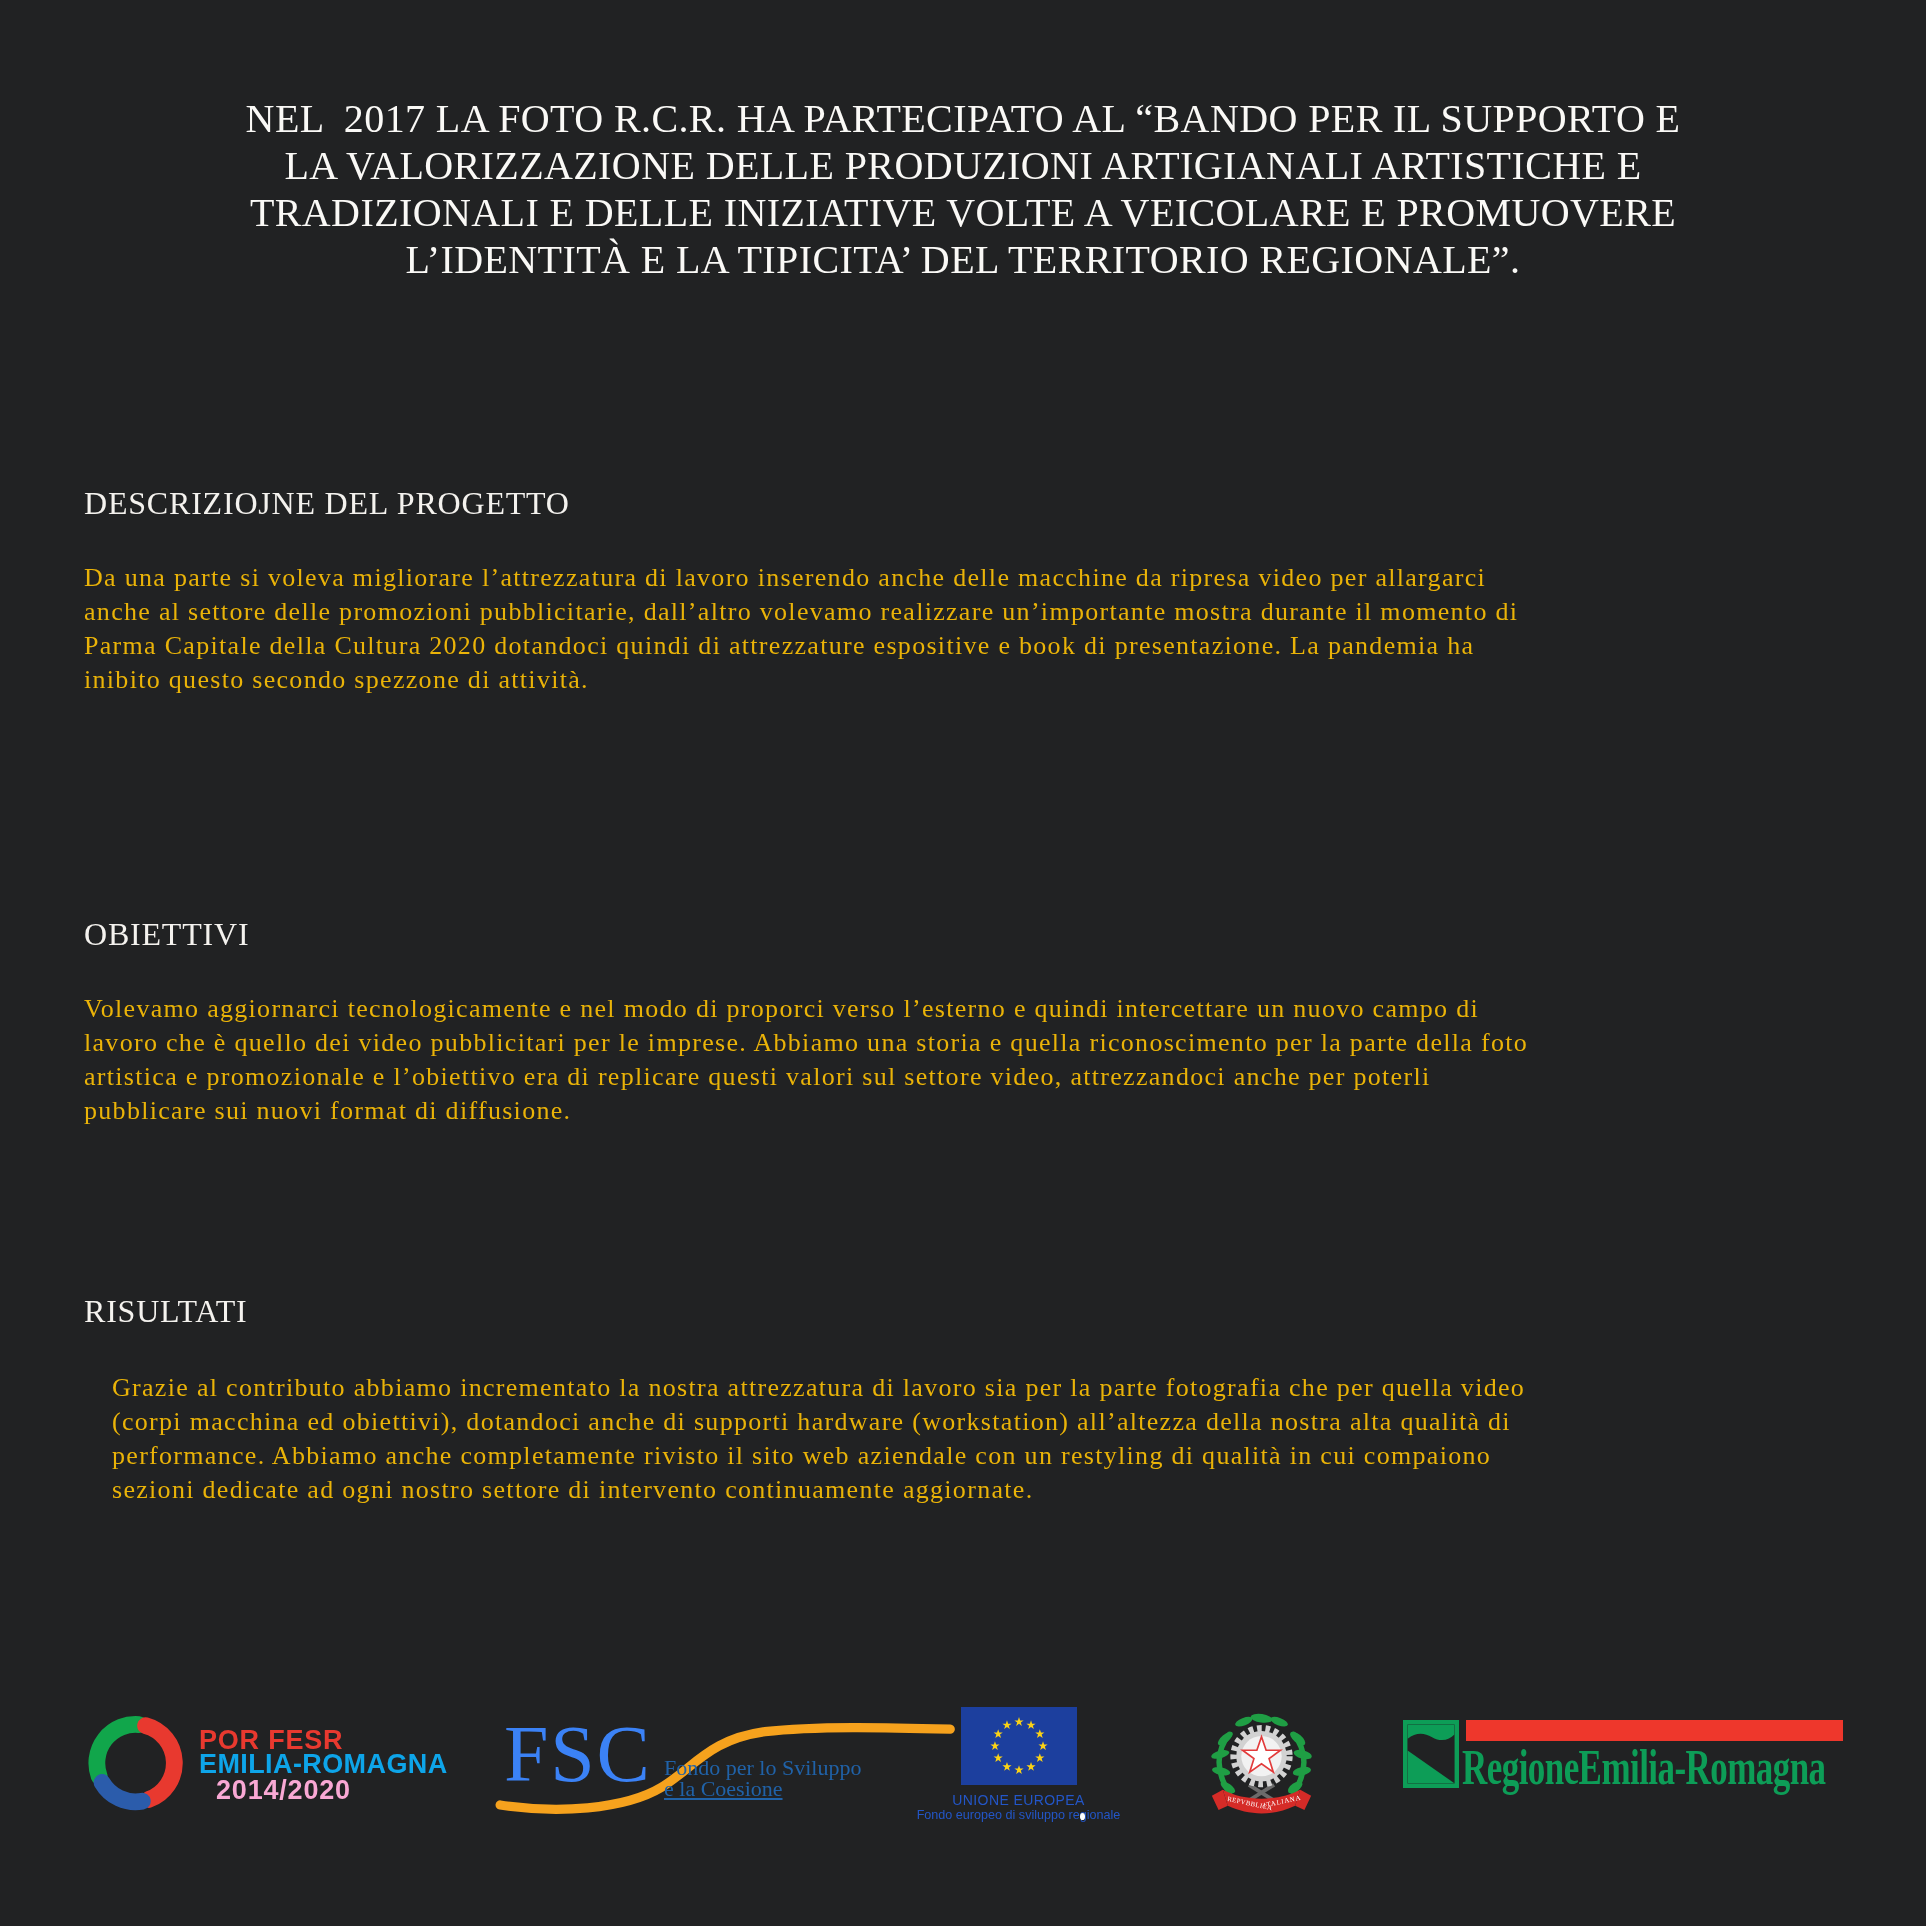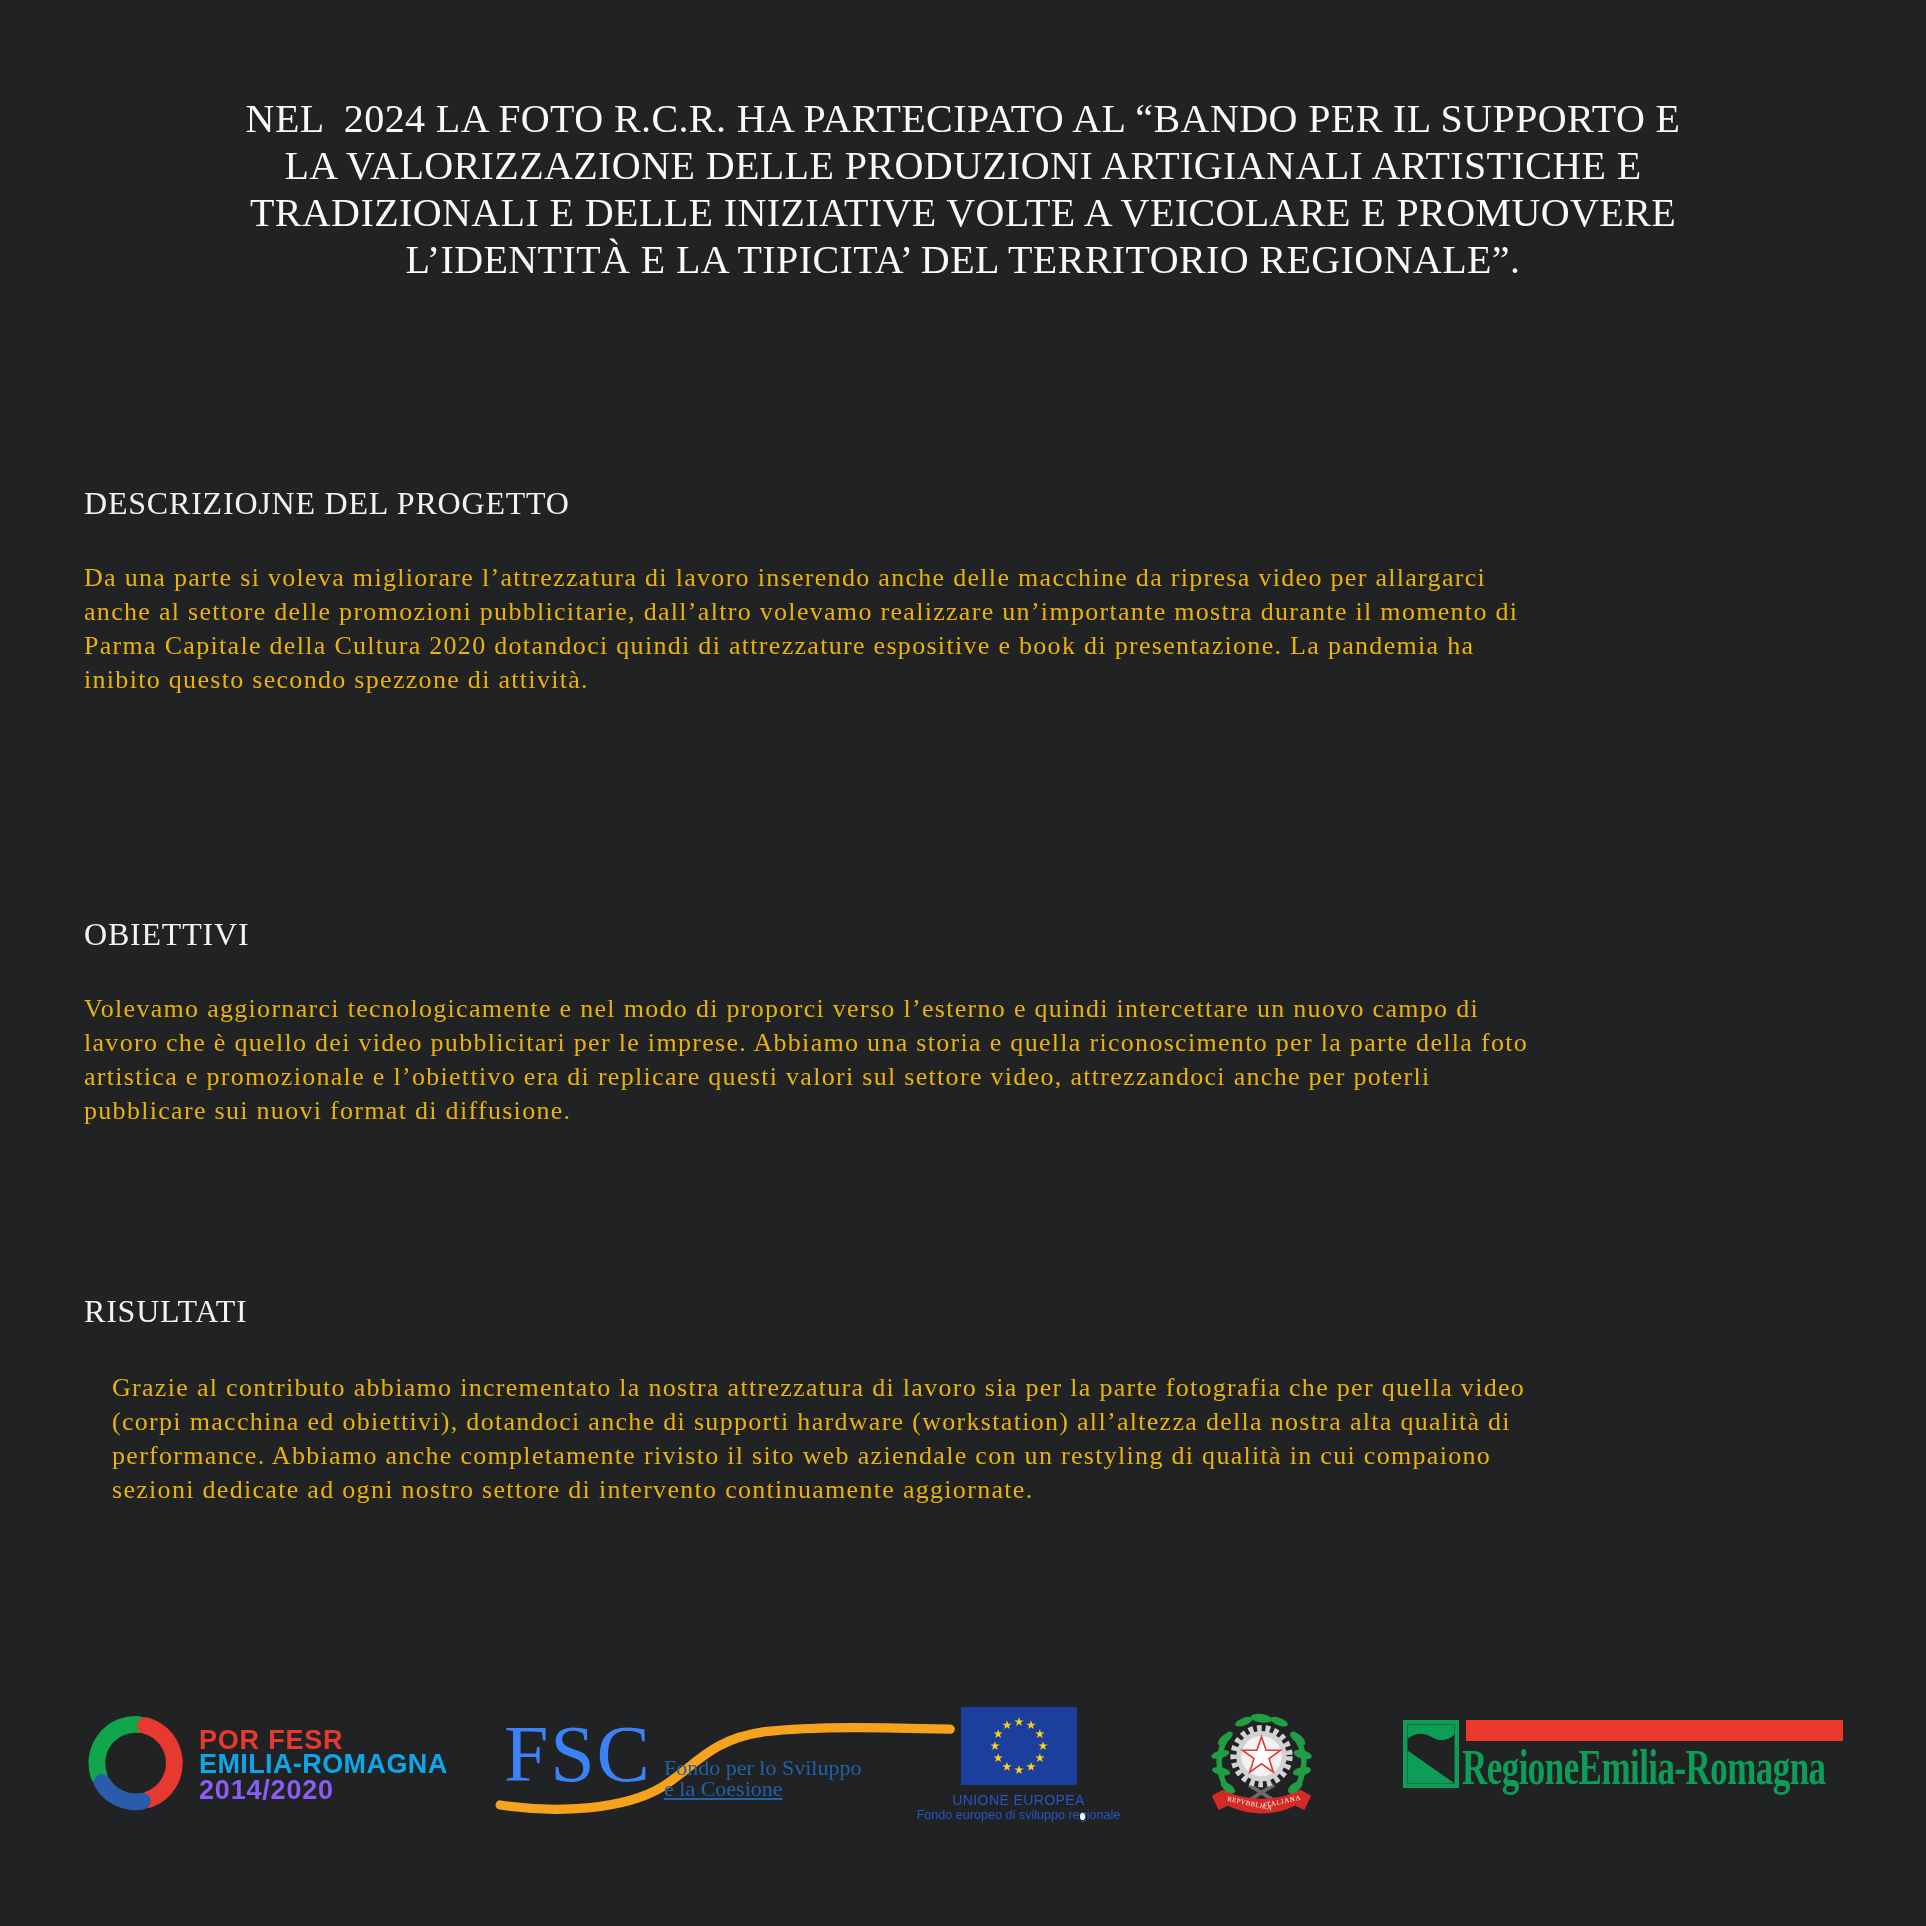--- a/index.html
+++ b/index.html
@@ -49,21 +49,21 @@
   #p-risultati{top:1371px;margin-left:28px;}
   
   .abs{position:absolute;}
   .por-text{
     position:absolute;left:199px;
     font-family:"Liberation Sans","DejaVu Sans",sans-serif;
     font-weight:bold;line-height:1;white-space:pre;
   }
   #por-l1{top:1727px;font-size:27px;color:#e8392f;letter-spacing:0.8px;}
   #por-l2{top:1751px;font-size:27px;color:#0ea5e9;letter-spacing:0.4px;}
-  #por-l3{top:1777px;font-size:27px;color:#8b5cf6;letter-spacing:0.8px;font-weight:600;}
+  #por-l3{top:1777px;font-size:27px;color:#f9a8d4;letter-spacing:0.8px;font-weight:600;margin-left:17px;}
   #fsc-acronym{
     position:absolute;left:504px;top:1714px;
     font-size:80px;line-height:1;color:#3b82f6;
     letter-spacing:1.7px;white-space:pre;
   }
   .fsc-sub{
     position:absolute;left:664px;
     font-size:22px;line-height:1;color:#2062a8;white-space:pre;
   }
   #fsc-sub1{top:1757px;}
@@ -91,21 +91,21 @@
     position:absolute;left:1462px;top:1742px;
     font-size:50px;font-weight:bold;line-height:1;
     color:#0d9d57;letter-spacing:-0.8px;white-space:pre;
     transform:scaleX(0.70);transform-origin:left top;
   }
 </style>
 </head>
 <body>
 
 <div class="title-block">
-  <div class="title-line">NEL  2024 LA FOTO R.C.R. HA PARTECIPATO AL “BANDO PER IL SUPPORTO E</div>
+  <div class="title-line">NEL  2017 LA FOTO R.C.R. HA PARTECIPATO AL “BANDO PER IL SUPPORTO E</div>
   <div class="title-line">LA VALORIZZAZIONE DELLE PRODUZIONI ARTIGIANALI ARTISTICHE E</div>
   <div class="title-line">TRADIZIONALI E DELLE INIZIATIVE VOLTE A VEICOLARE E PROMUOVERE</div>
   <div class="title-line">L’IDENTITÀ E LA TIPICITA’ DEL TERRITORIO REGIONALE”.</div>
 </div>
 
 <div class="sec-heading" id="h-descrizione">DESCRIZIOJNE DEL PROGETTO</div>
 <div class="sec-par" id="p-descrizione">
   <div class="par-line">Da una parte si voleva migliorare l’attrezzatura di lavoro inserendo anche delle macchine da ripresa video per allargarci</div>
   <div class="par-line">anche al settore delle promozioni pubblicitarie, dall’altro volevamo realizzare un’importante mostra durante il momento di</div>
   <div class="par-line">Parma Capitale della Cultura 2020 dotandoci quindi di attrezzature espositive e book di presentazione. La pandemia ha</div>

